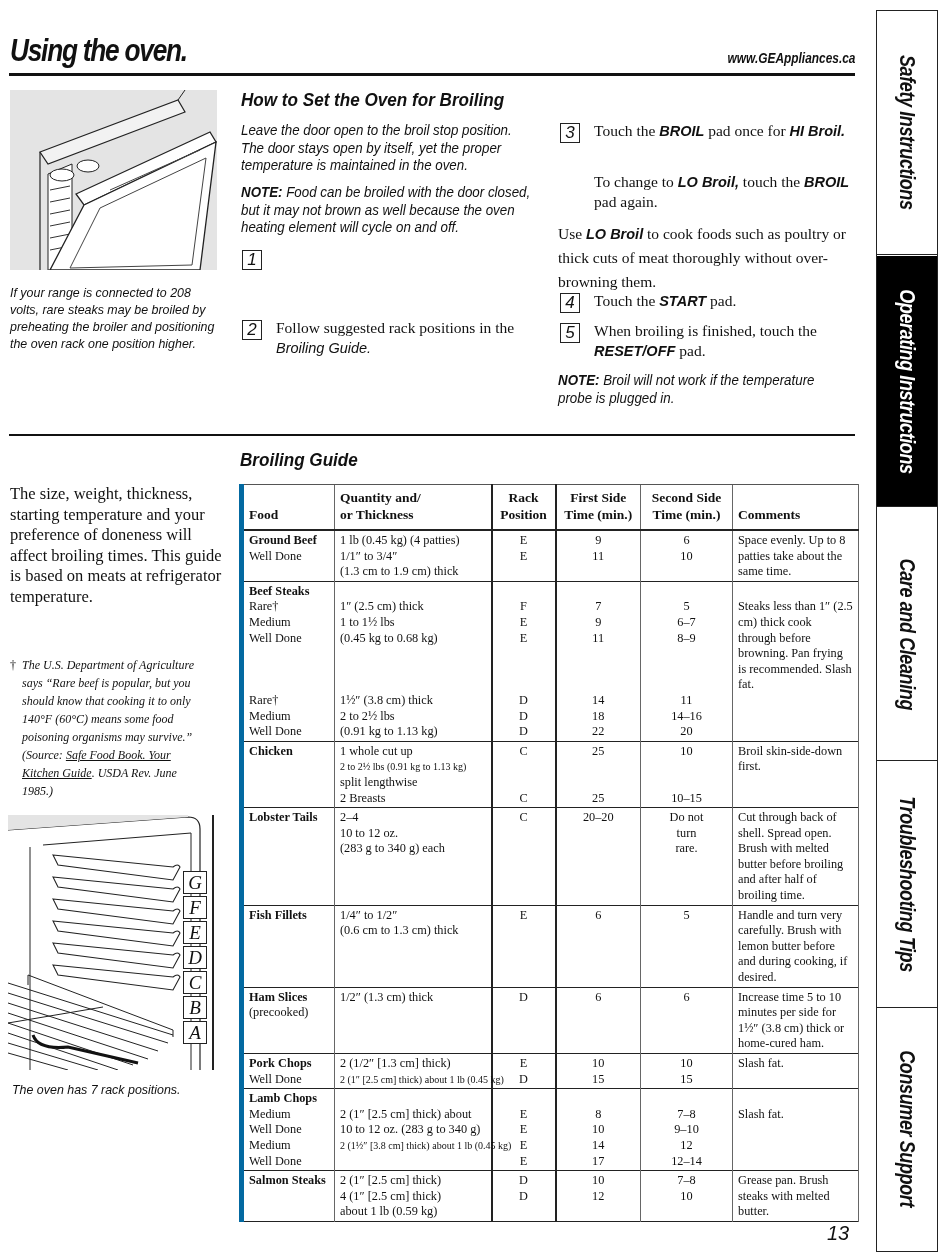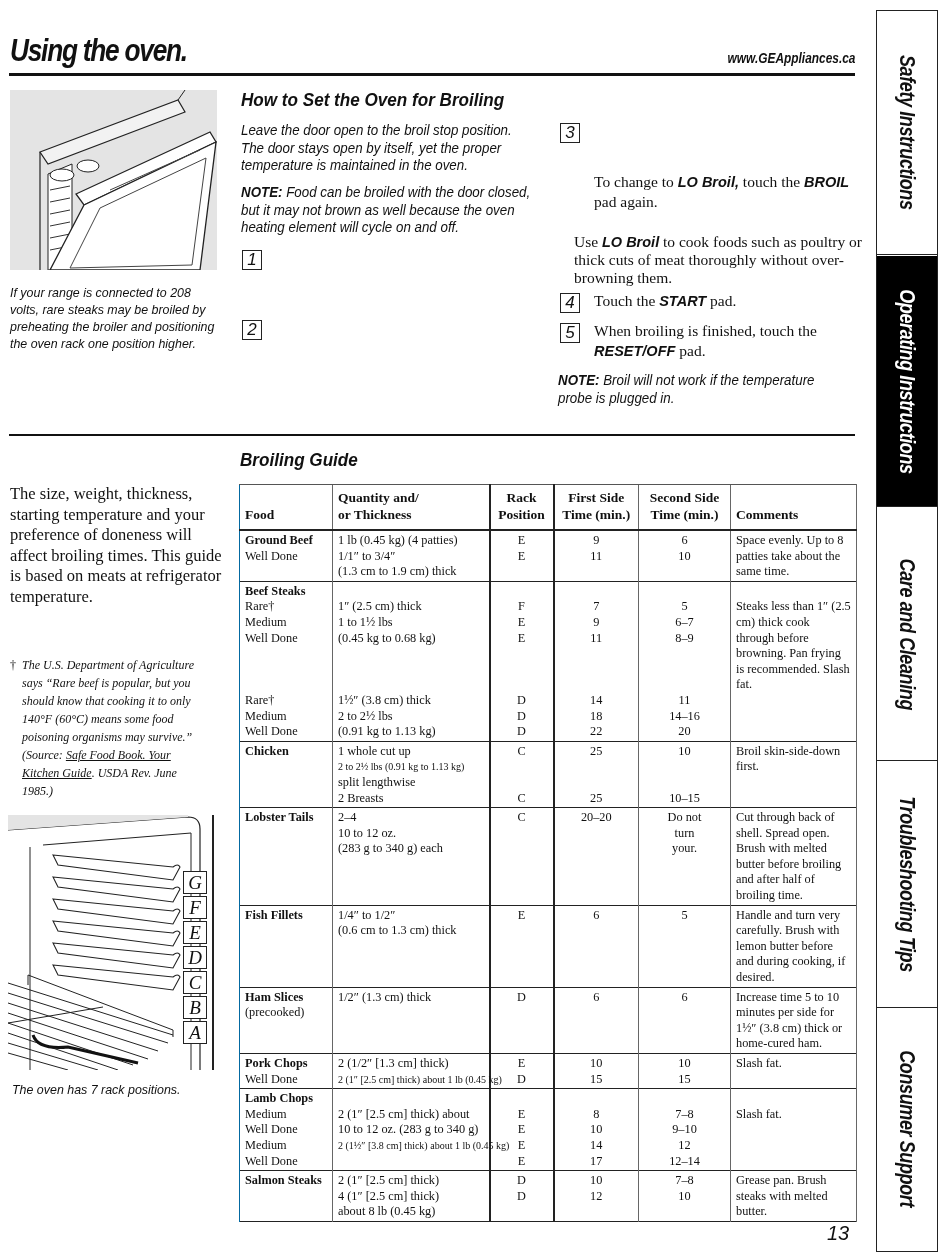--- a/index.html
+++ b/index.html
@@ -42,36 +42,36 @@
   .step { position:absolute; display:flex; align-items:flex-start; }
   .step-num { width:18px; height:18px; border:1px solid #222; font-style:italic; font-size:17px; line-height:18px;
               text-align:center; margin-right:14px; margin-top:2px; font-family:"Liberation Sans", sans-serif; flex:none;}
   .step-text { font-size:15.5px; line-height:20px; }
   .step-text b, .inline-b { font-family:"Liberation Sans", sans-serif; font-weight:bold; font-style:italic; font-size:14.5px; }
   .step-text i { font-family:"Liberation Sans", sans-serif; font-style:italic; font-size:14.5px; }
   #step1 { left:242px; top:248px; width:300px; }
   #step2 { left:242px; top:318px; width:300px; }
   #step3 { left:560px; top:121px; width:290px; }
   #step3-sub { position:absolute; left:594px; top:172px; width:260px; }
-  #use-lo { position:absolute; left:558px; top:233px; width:295px; font-size:15.5px; line-height:18px;margin-left:16px; }
+  #use-lo { position:absolute; left:558px; top:222px; width:295px; font-size:15.5px; line-height:24px; }
   #step4 { left:560px; top:291px; width:290px; }
   #step5 { left:560px; top:321px; width:295px; }
   #p-note2 { left:558px; top:372px; width:300px; }
 
   #guide-heading { position:absolute; left:240px; top:449px; font-size:19px; font-weight:bold; font-style:italic;
                    transform:scaleX(0.9); transform-origin:left top; }
 
   
   #broil-table { position:absolute; left:239px; top:484px; width:617px; border-collapse:collapse;
                  font-size:12.3px; line-height:15.6px; table-layout:fixed; }
   #broil-table th { font-weight:bold; font-size:13.5px; line-height:17px; vertical-align:bottom;
                     padding:4px 5px 6px 5px; border-top:1px solid #555; }
   #broil-table th.l, #broil-table td.l { text-align:left; }
   #broil-table th, #broil-table td { text-align:center; border-left:1px solid #666;font-family:Liberation Serif, serif; }
-  #broil-table th:first-child, #broil-table td:first-child { border-left:1px solid #0369a1; }
+  #broil-table th:first-child, #broil-table td:first-child { border-left:5px solid #0369a1; }
   #broil-table th:last-child, #broil-table td:last-child { border-right:1px solid #666; }
   #broil-table .thick-l { border-left:2px solid #222 !important; }
   #broil-table thead tr { border-bottom:2px solid #222; }
   #broil-table tbody tr.grp { border-bottom:1.5px solid #222; }
   #broil-table td { vertical-align:top; padding:2px 5px 1px 5px; }
   #broil-table td .ln { display:block; white-space:nowrap; }
   #broil-table td .sm { font-size:10px; }
   #broil-table td .gap { display:block; height:15.6px; }
   #broil-table td b { font-weight:bold; }
   #broil-table td.cm { text-align:left; white-space:normal; }
@@ -119,23 +119,25 @@
 
 <div id="broil-heading">How to Set the Oven for Broiling</div>
 <div id="p-door" class="col-text">Leave the door open to the broil stop position. The door stays open by itself, yet the proper temperature is maintained in the oven.</div>
 <div id="p-note1" class="col-text"><b>NOTE:</b><span> Food can be broiled with the door closed, but it may not brown as well because the oven heating element will cycle on and off.</span></div>
 
 <div id="step1" class="step">
   <div class="step-num">1</div>
 </div>
 <div id="step2" class="step">
   <div class="step-num">2</div>
+  <div class="step-text serif"><span>Follow suggested rack positions in the </span><i>Broiling Guide.</i></div>
 </div>
 <div id="step3" class="step">
   <div class="step-num">3</div>
+  <div class="step-text serif"><span>Touch the </span><b>BROIL</b><span> pad once for </span><b>HI Broil.</b></div>
 </div>
 <div id="step3-sub" class="step-text serif"><span>To change to </span><b>LO Broil,</b><span> touch the </span><b>BROIL</b><span> pad again.</span></div>
 <div id="use-lo" class="serif"><span>Use </span><b class="inline-b">LO Broil</b><span> to cook foods such as poultry or thick cuts of meat thoroughly without over-browning them.</span></div>
 <div id="step4" class="step">
   <div class="step-num">4</div>
   <div class="step-text serif"><span>Touch the </span><b>START</b><span> pad.</span></div>
 </div>
 <div id="step5" class="step">
   <div class="step-num">5</div>
   <div class="step-text serif"><span>When broiling is finished, touch the </span><b>RESET/OFF</b><span> pad.</span></div>
@@ -341,21 +343,21 @@
         </td>
         <td class="thick-l">
           <span class="ln">C</span>
         </td>
         <td class="thick-l">
           <span class="ln">20–20</span>
         </td>
         <td>
           <span class="ln">Do not</span>
           <span class="ln">turn</span>
-          <span class="ln">your.</span>
+          <span class="ln">rare.</span>
         </td>
         <td class="cm">Cut through back of shell. Spread open. Brush with melted butter before broiling and after half of broiling time.</td>
       </tr>
       <tr class="grp">
         <td class="l">
           <b class="ln">Fish Fillets</b>
         </td>
         <td class="l">
           <span class="ln">1/4″ to 1/2″</span>
           <span class="ln">(0.6 cm to 1.3 cm) thick</span>
@@ -451,21 +453,21 @@
         </td>
         <td class="cm"><span class="gap"></span>Slash fat.</td>
       </tr>
       <tr class="grp">
         <td class="l">
           <b class="ln">Salmon Steaks</b>
         </td>
         <td class="l">
           <span class="ln">2 (1″ [2.5 cm] thick)</span>
           <span class="ln">4 (1″ [2.5 cm] thick)</span>
-          <span class="ln">about 8 lb (0.45 kg)</span>
+          <span class="ln">about 1 lb (0.59 kg)</span>
         </td>
         <td class="thick-l">
           <span class="ln">D</span>
           <span class="ln">D</span>
         </td>
         <td class="thick-l">
           <span class="ln">10</span>
           <span class="ln">12</span>
         </td>
         <td>

